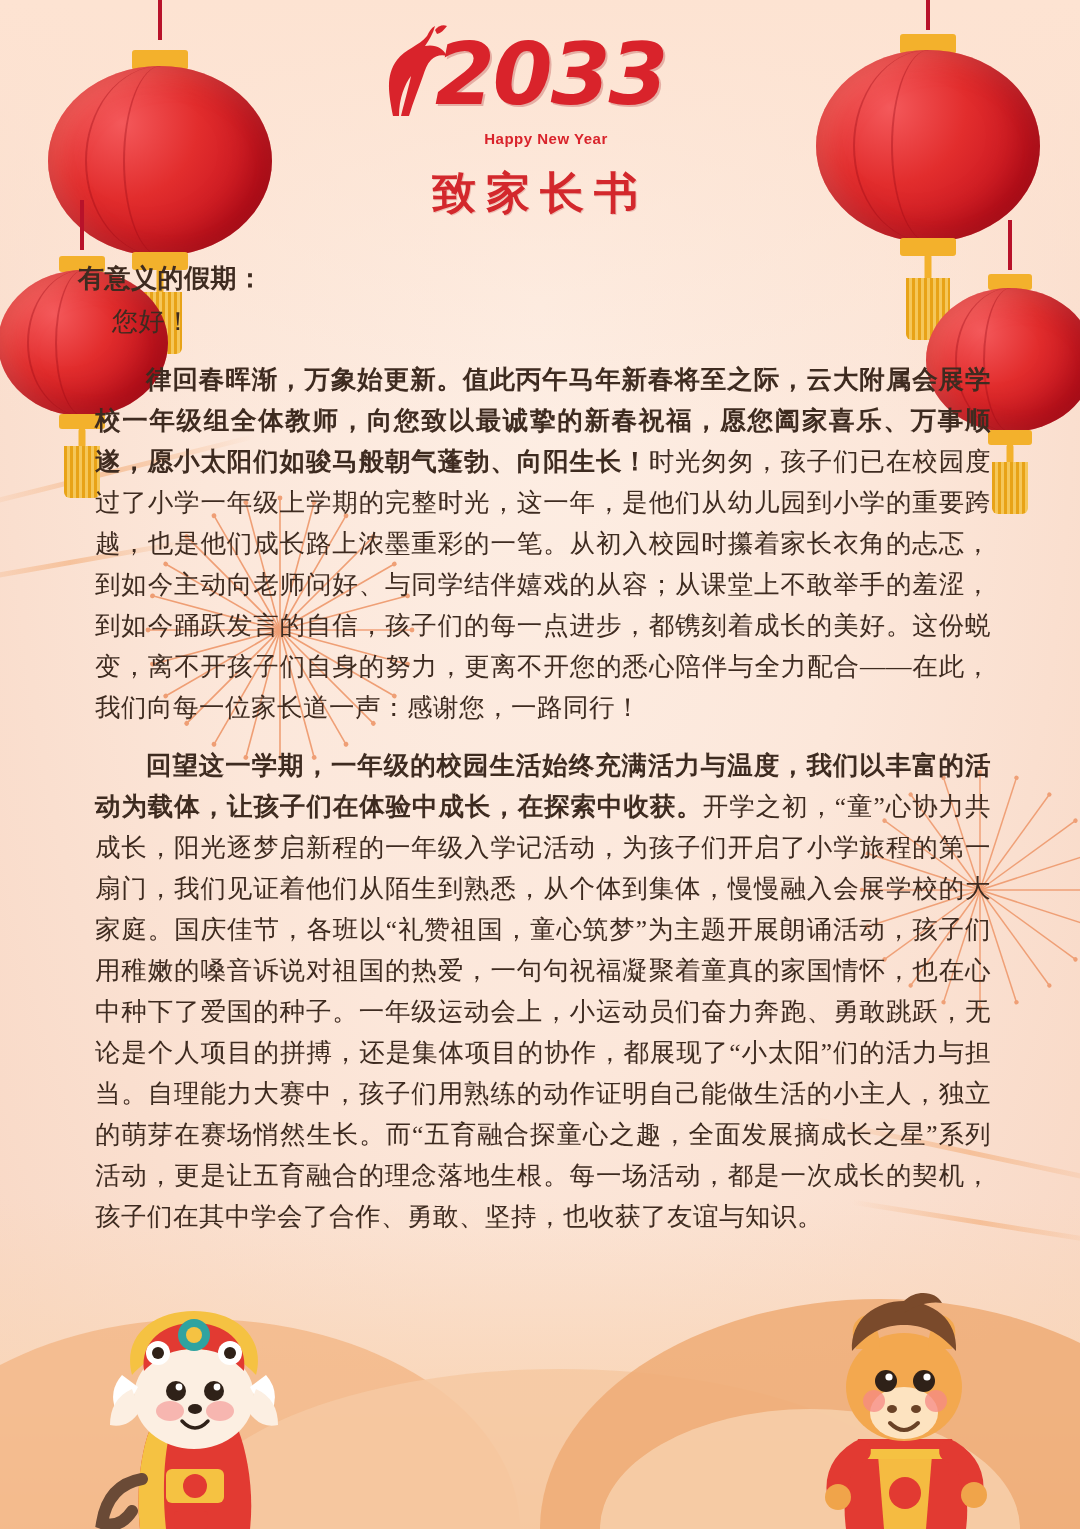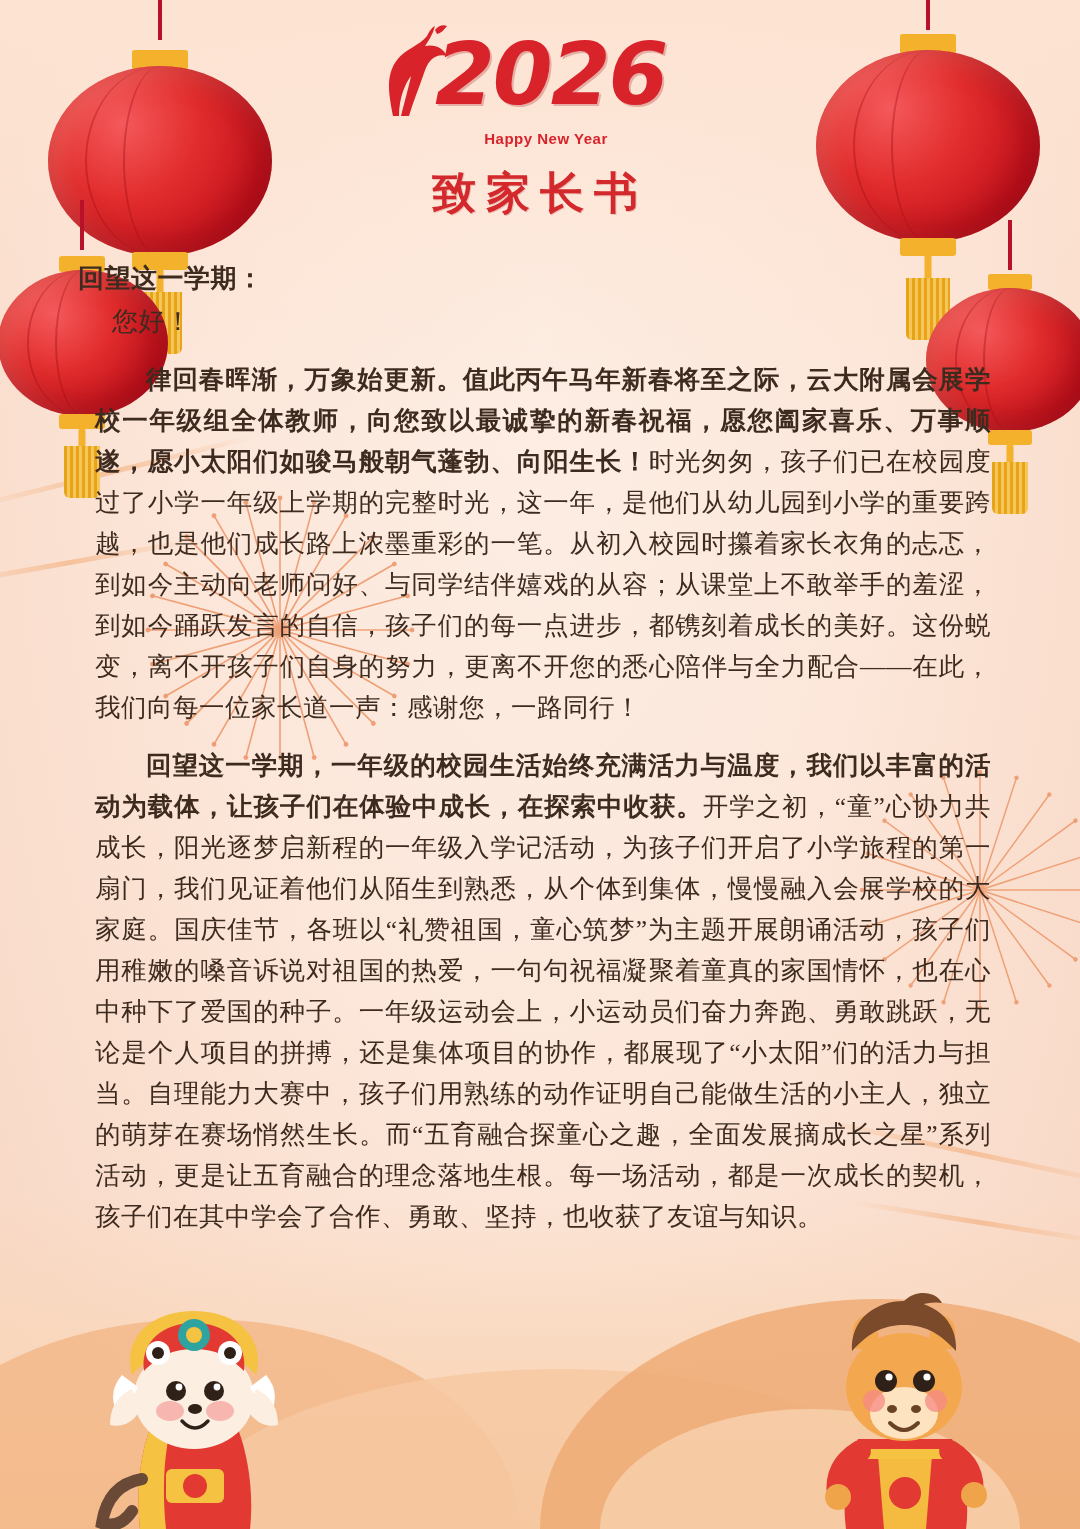--- a/index.html
+++ b/index.html
@@ -245,28 +245,28 @@
 
   <div class="header">
     <div class="year-logo">
       <svg class="horse-mark" width="80" height="96" viewBox="0 0 80 96">
         <path d="M18 92 C14 70 10 52 22 36 C30 25 44 22 52 12 C54 8 56 4 60 2
                  C58 10 54 16 50 22 C60 20 68 24 72 32 C66 30 60 32 56 36
                  C52 40 50 46 48 52 C44 64 38 78 34 92 L26 92 C30 76 34 62 36 52
                  C30 60 24 74 24 92 Z" fill="#d9232b"></path>
         <path d="M60 6 C63 2 68 0 72 2 C69 6 66 9 62 10 Z" fill="#d9232b"></path>
       </svg>
-      <div class="year-text">2026</div>
+      <div class="year-text">2033</div>
       <div class="hny">Happy New Year</div>
     </div>
     <div class="doc-title">致家长书</div>
   </div>
 
   <div class="letter">
-    <p class="salutation">回望这一学期：</p>
+    <p class="salutation">有意义的假期：</p>
     <p class="greeting">您好！</p>
 
     <p class="para"><span class="em">律回春晖渐，万象始更新。值此丙午马年新春将至之际，云大附属会展学校一年级组全体教师，向您致以最诚挚的新春祝福，愿您阖家喜乐、万事顺遂，愿小太阳们如骏马般朝气蓬勃、向阳生长！</span><span>时光匆匆，孩子们已在校园度过了小学一年级上学期的完整时光，这一年，是他们从幼儿园到小学的重要跨越，也是他们成长路上浓墨重彩的一笔。从初入校园时攥着家长衣角的忐忑，到如今主动向老师问好、与同学结伴嬉戏的从容；从课堂上不敢举手的羞涩，到如今踊跃发言的自信，孩子们的每一点进步，都镌刻着成长的美好。这份蜕变，离不开孩子们自身的努力，更离不开您的悉心陪伴与全力配合——在此，我们向每一位家长道一声：感谢您，一路同行！</span></p>
 
     <p class="para"><span class="em">回望这一学期，一年级的校园生活始终充满活力与温度，我们以丰富的活动为载体，让孩子们在体验中成长，在探索中收获。</span><span>开学之初，“童”心协力共成长，阳光逐梦启新程的一年级入学记活动，为孩子们开启了小学旅程的第一扇门，我们见证着他们从陌生到熟悉，从个体到集体，慢慢融入会展学校的大家庭。国庆佳节，各班以“礼赞祖国，童心筑梦”为主题开展朗诵活动，孩子们用稚嫩的嗓音诉说对祖国的热爱，一句句祝福凝聚着童真的家国情怀，也在心中种下了爱国的种子。一年级运动会上，小运动员们奋力奔跑、勇敢跳跃，无论是个人项目的拼搏，还是集体项目的协作，都展现了“小太阳”们的活力与担当。自理能力大赛中，孩子们用熟练的动作证明自己能做生活的小主人，独立的萌芽在赛场悄然生长。而“五育融合探童心之趣，全面发展摘成长之星”系列活动，更是让五育融合的理念落地生根。每一场活动，都是一次成长的契机，孩子们在其中学会了合作、勇敢、坚持，也收获了友谊与知识。</span></p>
 
   </div>
 
   <svg class="mascot" style="left:70px;bottom:0;" width="240" height="250" viewBox="0 0 240 250">
 

